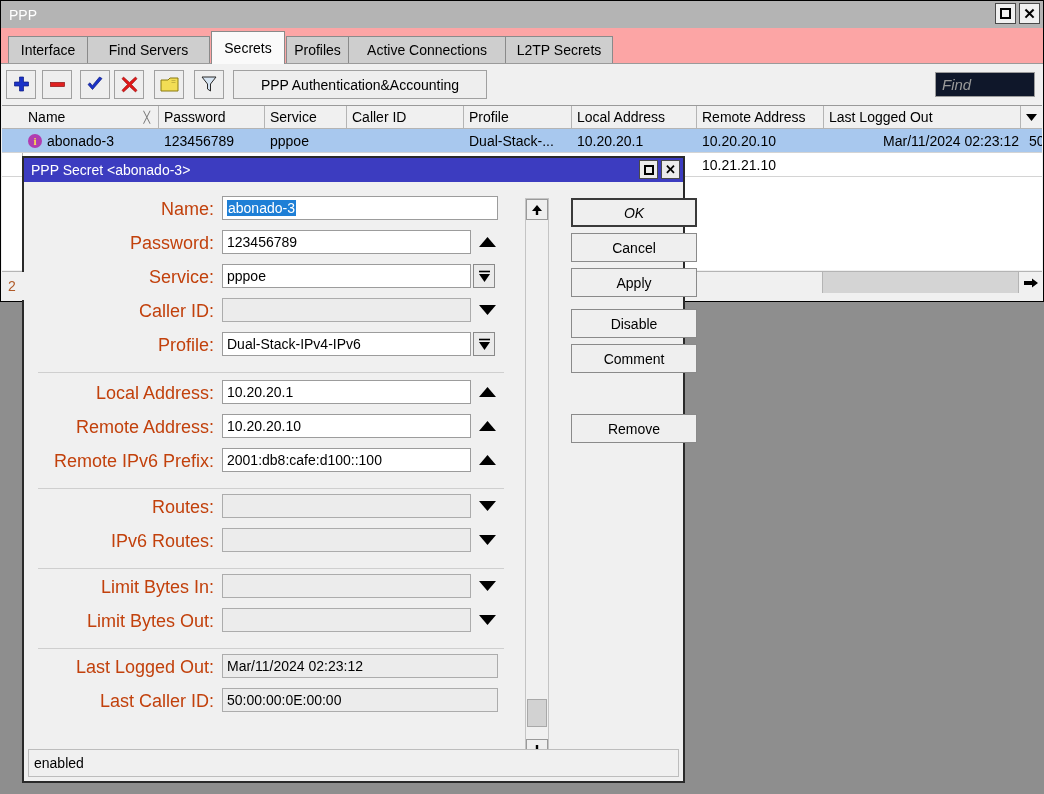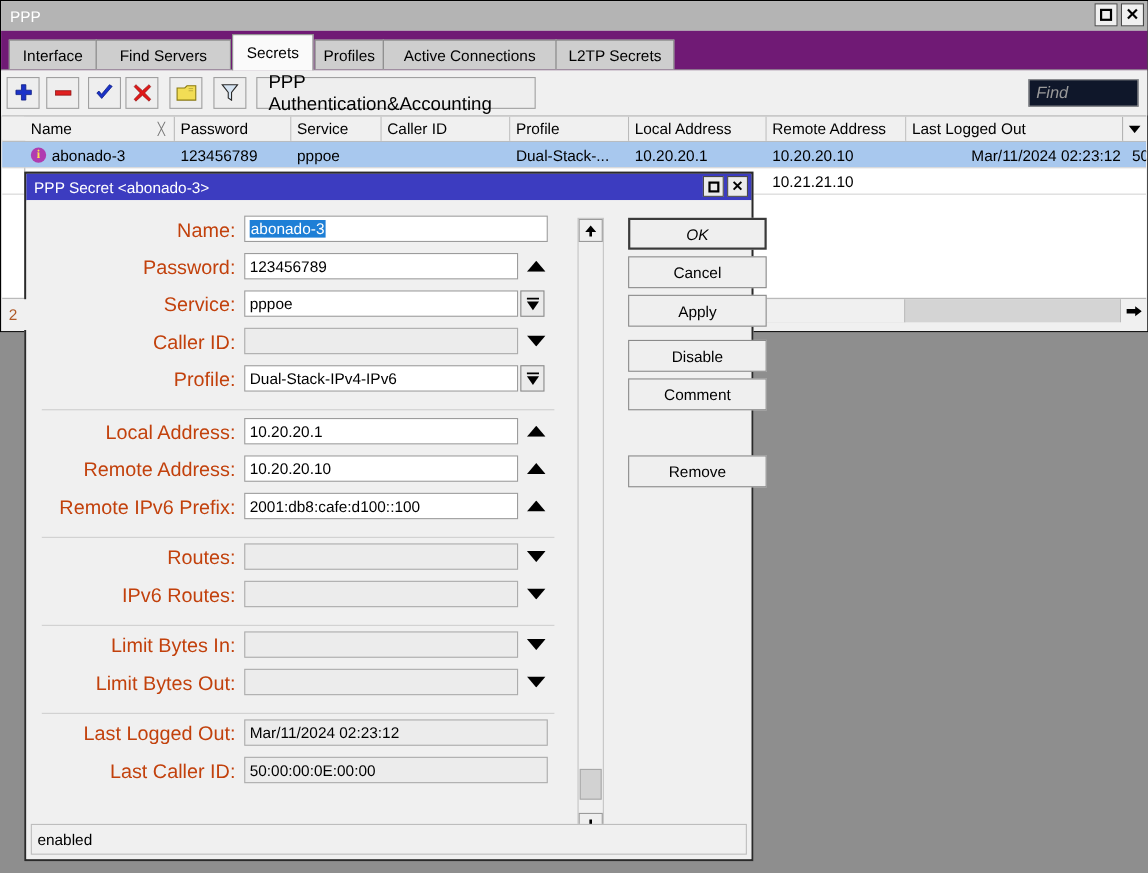--- a/index.html
+++ b/index.html
@@ -39,21 +39,21 @@
     box-sizing: border-box;
   }
   .title-btn .restore-glyph {
     width: 11px; height: 11px; border: 2px solid #000; box-sizing: border-box;
   }
   .title-btn .close-glyph { font-size: 15px; line-height: 15px; font-weight: bold; }
 
   
   .tabstrip {
     position: absolute; left: 0; top: 27px; width: 100%; height: 36px;
-    background: #701a75;
+    background: #fca5a5;
   }
   .tabstrip-underline {
     position: absolute; left: 0; bottom: 0; width: 100%; height: 1px; background: #9a9a9a;
   }
   .tab {
     position: absolute; bottom: 1px; height: 27px;
     background: #cecece;
     border: 1px solid #8a8a8a;
     border-bottom: none;
     box-sizing: border-box;
@@ -82,21 +82,21 @@
     border: 1px solid #a0a0a0;
     box-sizing: border-box;
     display: flex; align-items: center; justify-content: center;
   }
   .tbtn svg { display: block; }
   .wide-btn {
     position: absolute; top: 6px; height: 29px;
     background: #eeeeee; border: 1px solid #a0a0a0;
     box-sizing: border-box;
     display: flex; align-items: center; justify-content: center;
-    font-size: 17px; padding: 0 10px;
+    font-size: 14px; padding: 0 10px;
   }
   .find-box {
     position: absolute; top: 8px; right: 8px; width: 100px; height: 25px;
     background: #0f172a;
     border: 1px solid #9c9c9c;
     box-sizing: border-box;
     display: flex; align-items: center; padding-left: 6px;
   }
   .find-placeholder { color: #9a9a9a; font-style: italic; font-size: 15px; }
 

